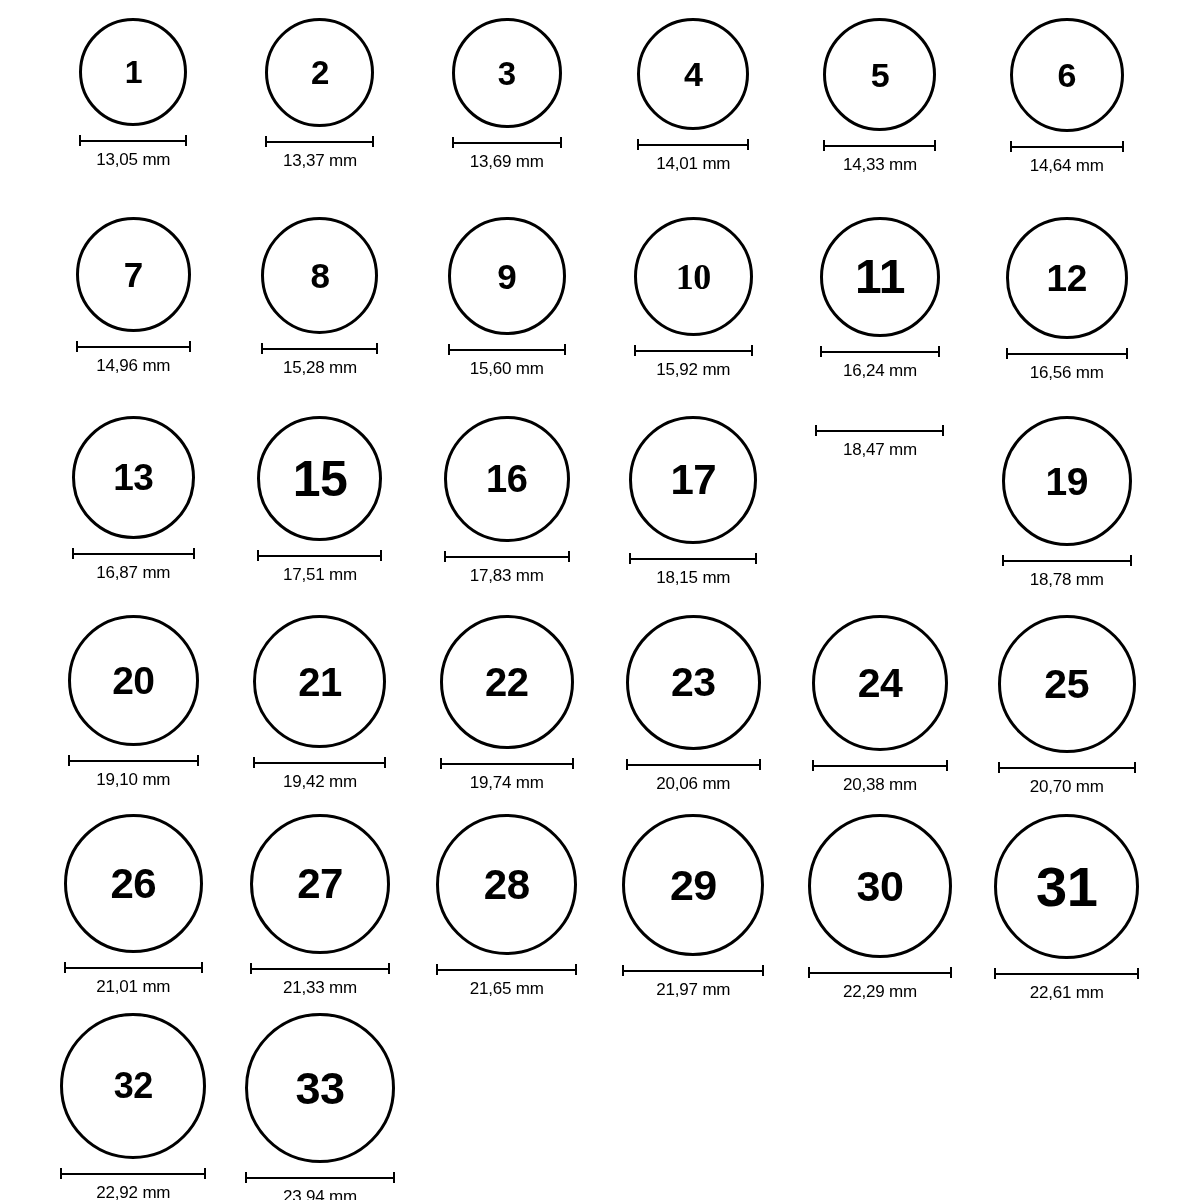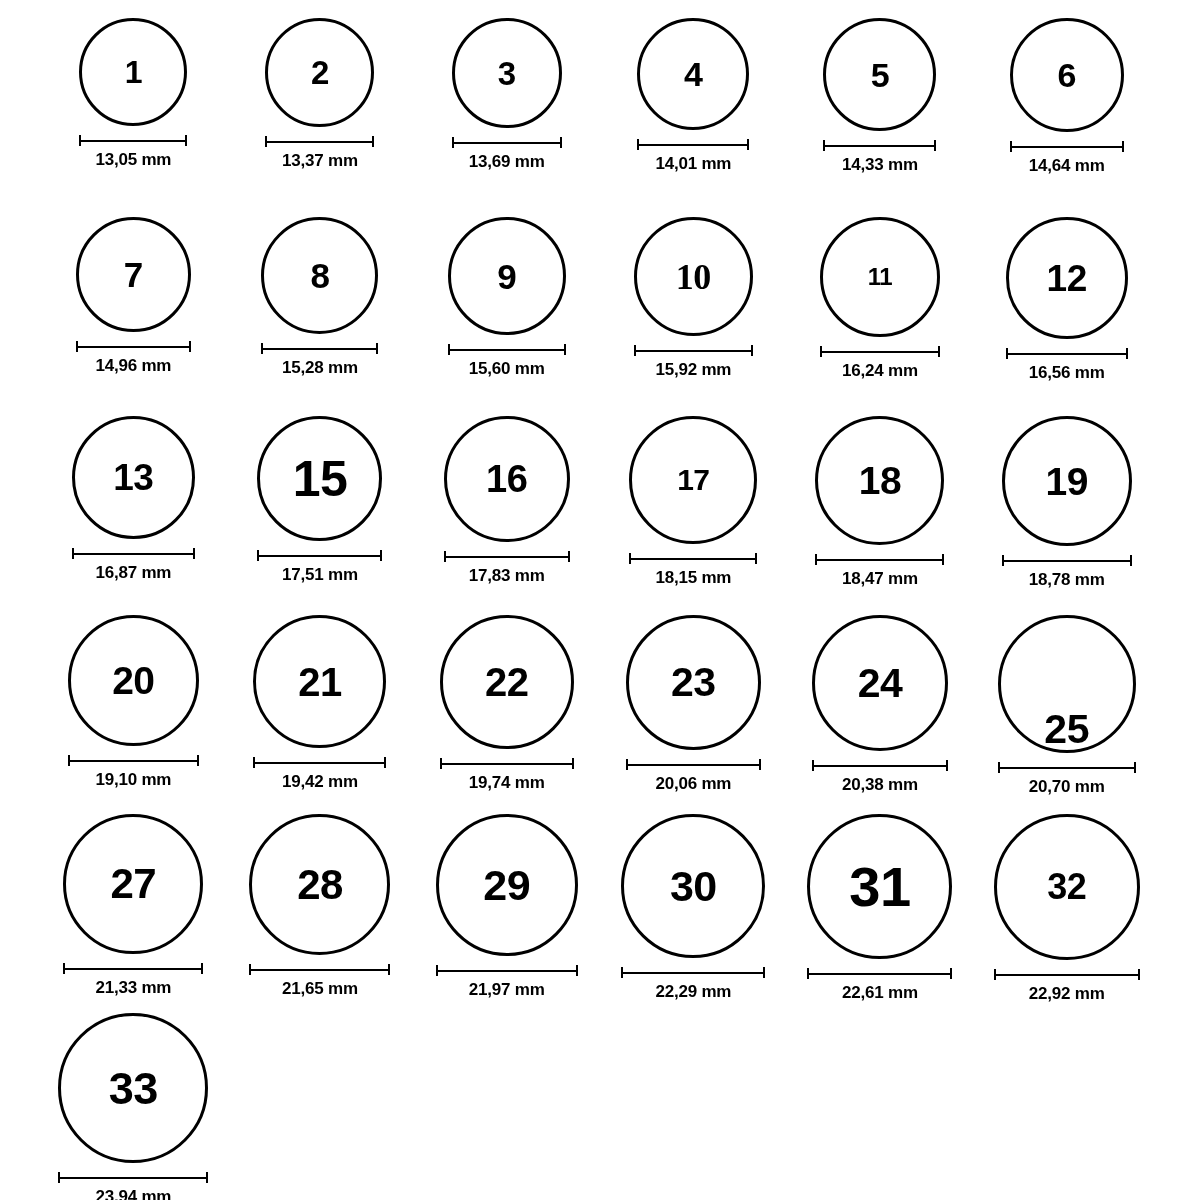--- a/index.html
+++ b/index.html
@@ -73,21 +73,21 @@
     top: 0;
     width: 2px;
     height: 11px;
     background: #000000;
   }
   .caliper .tick.left { left: 0; }
   .caliper .tick.right { right: 0; }
   .mm {
     margin-top: 5px;
     font-size: 17px;
-    font-weight: bold;
+    font-weight: normal;
     letter-spacing: -0.2px;
     line-height: 1;
     white-space: nowrap;
   }
 </style>
 </head>
 <body>
 
 <div id="chart">
   <div class="grid">
@@ -216,21 +216,21 @@
           <div class="caliper" style="width: 119px;">
             <div class="bar"></div>
             <div class="tick left"></div>
             <div class="tick right"></div>
           </div>
           <div class="mm">15,92 mm</div>
         </div>
       </div>
       <div class="cell">
         <div class="ring" style="width: 120px; height: 120px;">
-          <span class="ring-label" style="font-size: 24px;">11</span>
+          <span class="ring-label" style="font-size: 48px;">11</span>
         </div>
         <div class="measure">
           <div class="caliper" style="width: 120px;">
             <div class="bar"></div>
             <div class="tick left"></div>
             <div class="tick right"></div>
           </div>
           <div class="mm">16,24 mm</div>
         </div>
       </div>
@@ -281,35 +281,32 @@
           <div class="caliper" style="width: 126px;">
             <div class="bar"></div>
             <div class="tick left"></div>
             <div class="tick right"></div>
           </div>
           <div class="mm">17,83 mm</div>
         </div>
       </div>
       <div class="cell">
         <div class="ring" style="width: 128px; height: 128px;">
-          <span class="ring-label" style="font-size: 30px;">17</span>
+          <span class="ring-label" style="font-size: 42px;">17</span>
         </div>
         <div class="measure">
           <div class="caliper" style="width: 128px;">
             <div class="bar"></div>
             <div class="tick left"></div>
             <div class="tick right"></div>
           </div>
           <div class="mm">18,15 mm</div>
         </div>
       </div>
       <div class="cell">
-        <div class="ring" style="width: 129px; height: 129px;">
-          <span class="ring-label" style="font-size: 39px;">18</span>
-        </div>
         <div class="measure">
           <div class="caliper" style="width: 129px;">
             <div class="bar"></div>
             <div class="tick left"></div>
             <div class="tick right"></div>
           </div>
           <div class="mm">18,47 mm</div>
         </div>
       </div>
       <div class="cell">
@@ -384,30 +381,43 @@
         <div class="measure">
           <div class="caliper" style="width: 136px;">
             <div class="bar"></div>
             <div class="tick left"></div>
             <div class="tick right"></div>
           </div>
           <div class="mm">20,38 mm</div>
         </div>
       </div>
       <div class="cell">
-        <div class="ring" style="width: 138px; height: 138px; align-items: flex-end;">
+        <div class="ring" style="width: 138px; height: 138px;">
           <span class="ring-label" style="font-size: 41px;">25</span>
         </div>
         <div class="measure">
           <div class="caliper" style="width: 138px;">
             <div class="bar"></div>
             <div class="tick left"></div>
             <div class="tick right"></div>
           </div>
           <div class="mm">20,70 mm</div>
+        </div>
+      </div>
+      <div class="cell">
+        <div class="ring" style="width: 139px; height: 139px;">
+          <span class="ring-label" style="font-size: 42px;">26</span>
+        </div>
+        <div class="measure">
+          <div class="caliper" style="width: 139px;">
+            <div class="bar"></div>
+            <div class="tick left"></div>
+            <div class="tick right"></div>
+          </div>
+          <div class="mm">21,01 mm</div>
         </div>
       </div>
       <div class="cell">
         <div class="ring" style="width: 140px; height: 140px;">
           <span class="ring-label" style="font-size: 42px;">27</span>
         </div>
         <div class="measure">
           <div class="caliper" style="width: 140px;">
             <div class="bar"></div>
             <div class="tick left"></div>

